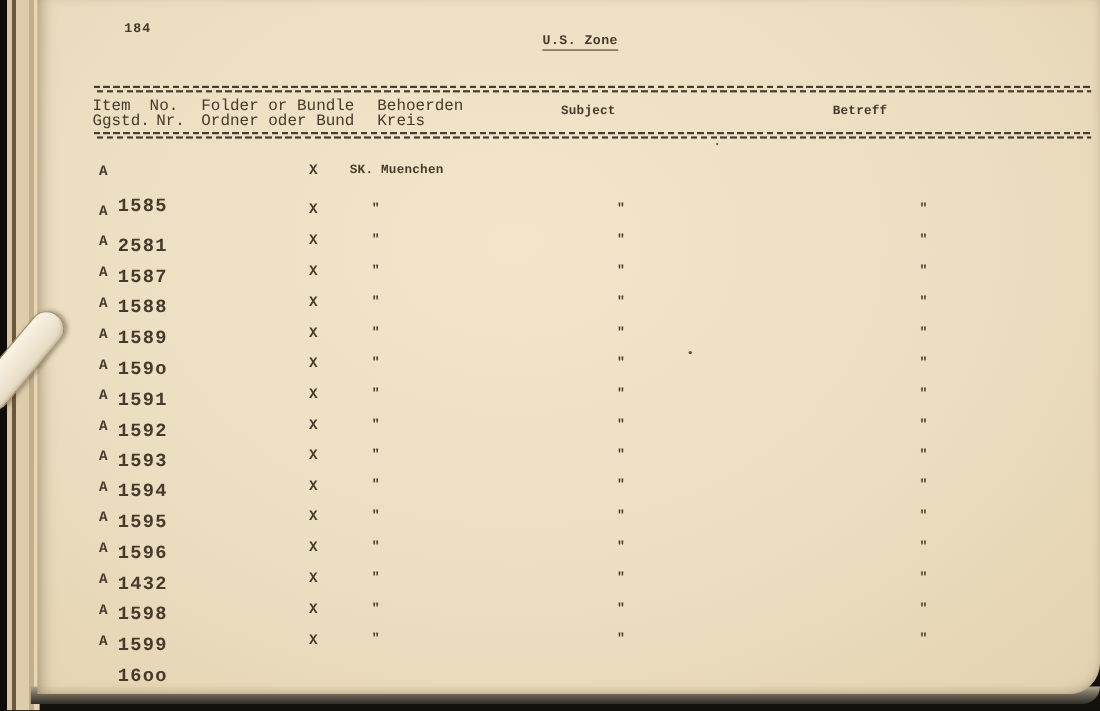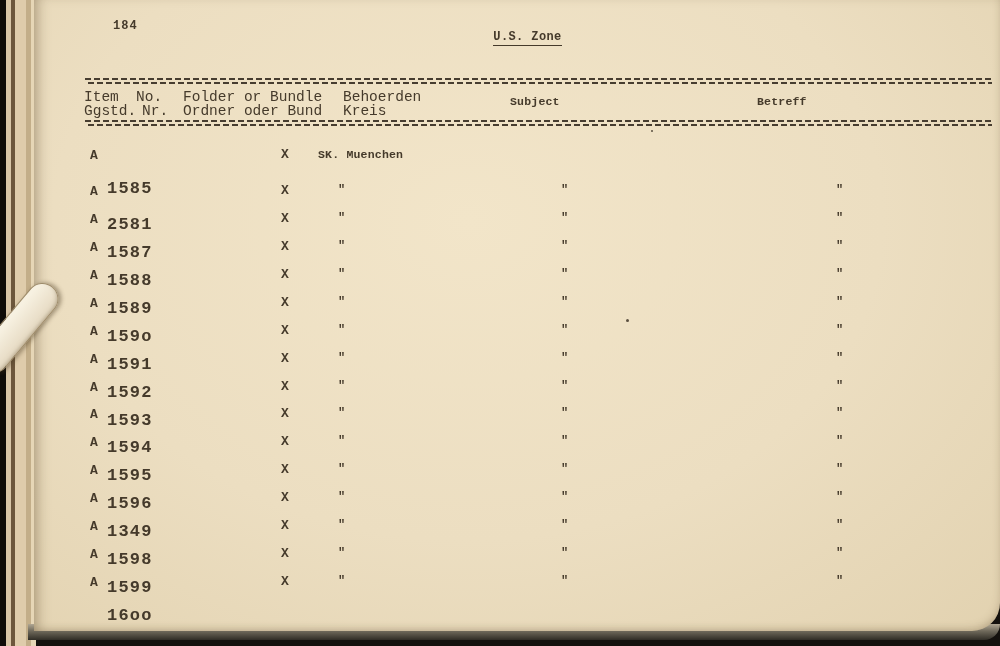--- a/index.html
+++ b/index.html
@@ -175,21 +175,21 @@
         <div class="row" style="top: 461px;">
           <span class="letter" style="left: 56px;">A</span>
           <span class="number" style="left: 73px;">1596</span>
           <span class="xmark" style="left: 247px;">X</span>
           <span class="ditto" style="left: 304px;">"</span>
           <span class="ditto" style="left: 527px;">"</span>
           <span class="ditto" style="left: 802px;">"</span>
         </div>
         <div class="row" style="top: 489px;">
           <span class="letter" style="left: 56px;">A</span>
-          <span class="number" style="left: 73px;">1349</span>
+          <span class="number" style="left: 73px;">1432</span>
           <span class="xmark" style="left: 247px;">X</span>
           <span class="ditto" style="left: 304px;">"</span>
           <span class="ditto" style="left: 527px;">"</span>
           <span class="ditto" style="left: 802px;">"</span>
         </div>
         <div class="row" style="top: 517px;">
           <span class="letter" style="left: 56px;">A</span>
           <span class="number" style="left: 73px;">1598</span>
           <span class="xmark" style="left: 247px;">X</span>
           <span class="ditto" style="left: 304px;">"</span>

